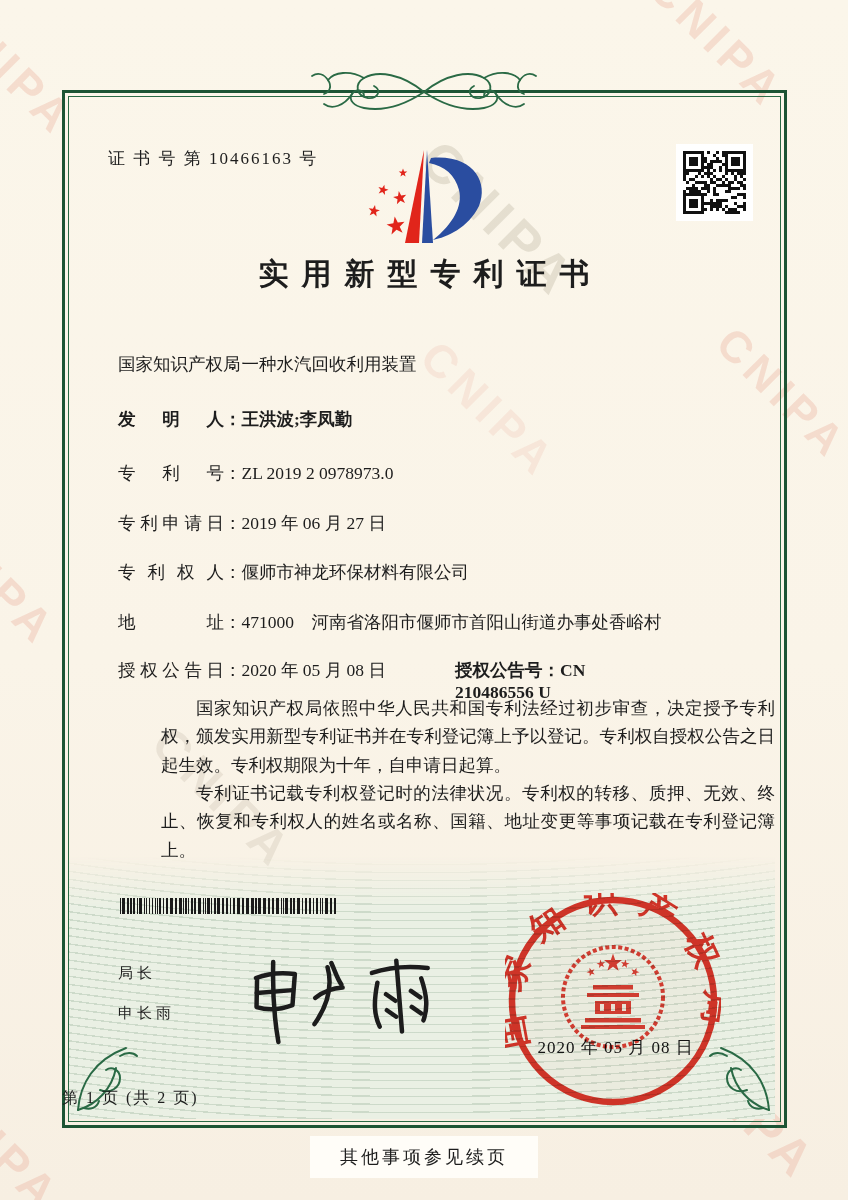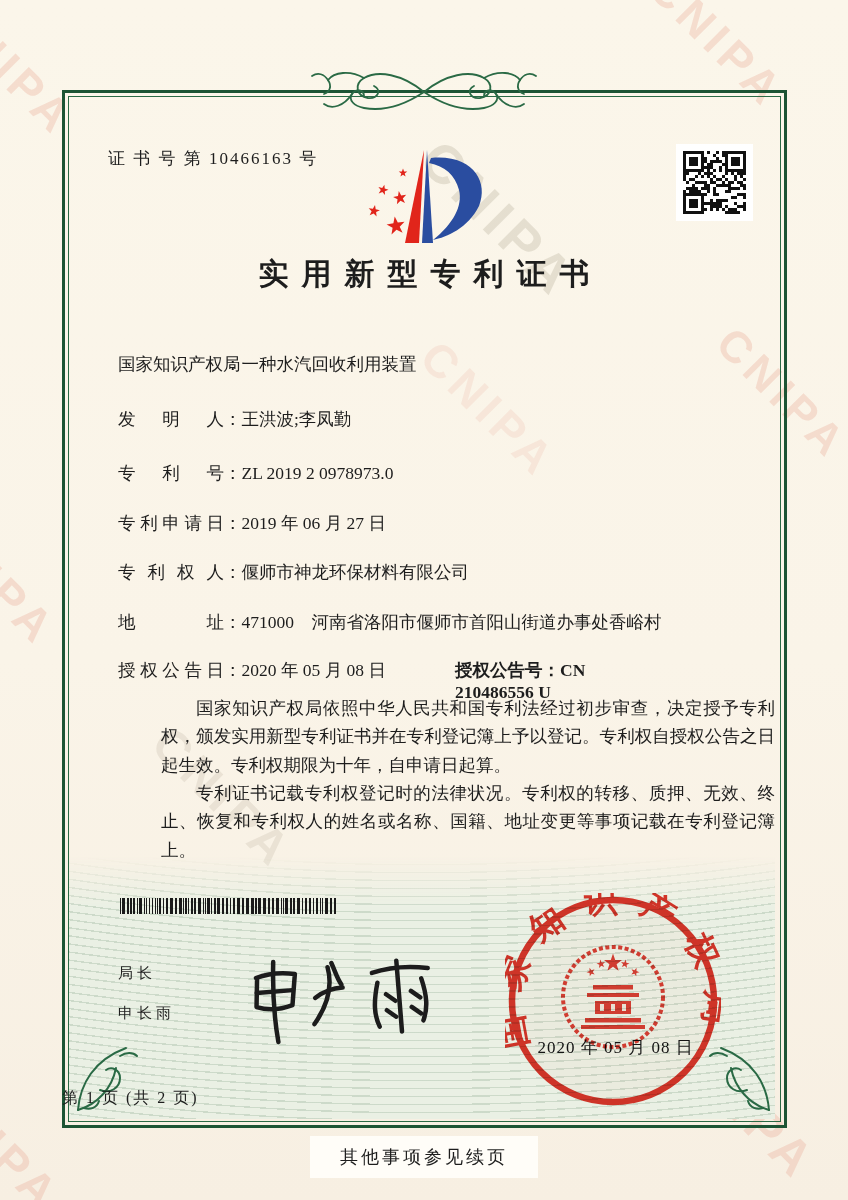--- a/index.html
+++ b/index.html
@@ -362,21 +362,21 @@
       <rect x="48" y="60" width="3" height="3" fill="#111"></rect>
       <rect x="51" y="60" width="3" height="3" fill="#111"></rect>
       <rect x="54" y="60" width="3" height="3" fill="#111"></rect>
     </svg>
 
   <div class="title">实用新型专利证书</div>
 
   <div class="frow" style="top:352px;">
     <span class="flabel">国家知识产权局</span><span>：</span><span class="fvalue">一种水汽回收利用装置</span>
   </div>
-  <div class="frow" style="top:407px;">
+  <div class="frow" style="top:407px;font-weight:bold;">
     <span class="flabel">发明人</span><span>：</span><span class="fvalue">王洪波;李凤勤</span>
   </div>
   <div class="frow" style="top:461px;">
     <span class="flabel">专利号</span><span>：</span><span class="fvalue">ZL 2019 2 0978973.0</span>
   </div>
   <div class="frow" style="top:511px;">
     <span class="flabel">专利申请日</span><span>：</span><span class="fvalue">2019 年 06 月 27 日</span>
   </div>
   <div class="frow" style="top:560px;">
     <span class="flabel">专利权人</span><span>：</span><span class="fvalue">偃师市神龙环保材料有限公司</span>

